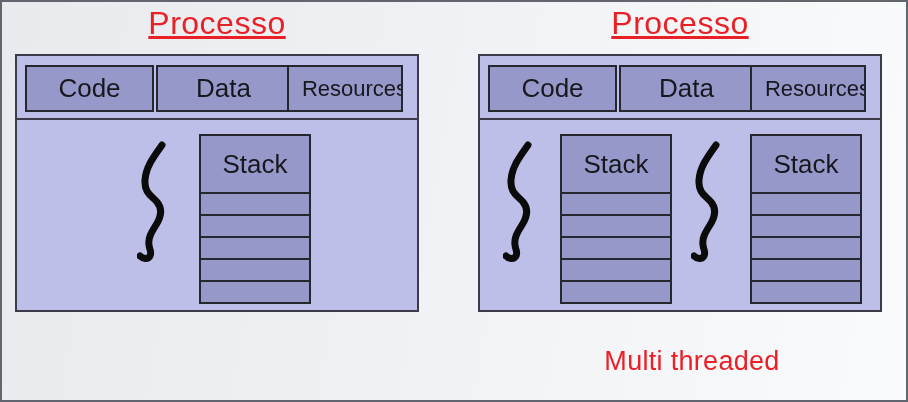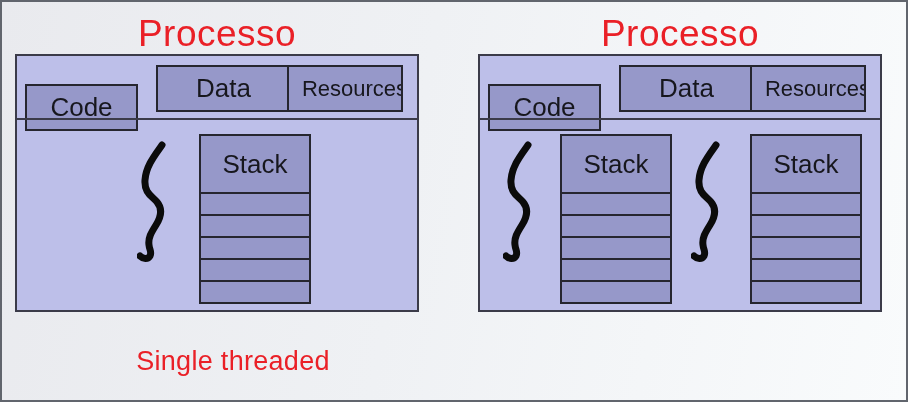--- a/index.html
+++ b/index.html
@@ -12,38 +12,38 @@
   }
   html,body{margin:0;padding:0;background:#fff;}
   .canvas{
     position:relative;width:908px;height:402px;box-sizing:border-box;
     border:2px solid var(--canvas-border);
     background:linear-gradient(100deg,var(--bg-start) 0%,var(--bg-mid) 45%,var(--bg-end) 100%);
     font-family:"Liberation Sans",sans-serif;
     overflow:hidden;
   }
   .title{
-    position:absolute;top:16px;height:32px;line-height:32px;
-    font-size:37px;letter-spacing:.5px;color:var(--label-red);text-align:center;
+    position:absolute;top:5px;height:32px;line-height:32px;
+    font-size:32px;letter-spacing:.5px;color:var(--label-red);text-align:center;text-decoration:underline;
   }
   .title.tl{left:13px;width:404px;}
   .title.tr{left:476px;width:404px;}
   .panel{
     position:absolute;top:52px;width:404px;height:258px;box-sizing:border-box;
     background:var(--panel-fill);border:2px solid var(--panel-border);
   }
   .panel.pl{left:13px;}
   .panel.pr{left:476px;}
   .membox{
     position:absolute;top:9px;height:47px;box-sizing:border-box;
     background:var(--box-fill);border:2px solid var(--box-border);
     display:flex;align-items:center;justify-content:center;
     font-size:26px;color:var(--text-dark);white-space:nowrap;overflow:hidden;
   }
-  .membox.code{left:8px;width:113px;margin-top:19px;}
+  .membox.code{left:8px;width:129px;}
   .membox.data{left:139px;width:135px;}
   .membox.res{left:270px;width:116px;font-size:22px;padding-left:19px;}
   .divider{
     position:absolute;top:62px;left:0;width:100%;height:2px;
     background:var(--panel-border);
   }
   .stack{position:absolute;top:78px;width:112px;}
   .stack .hdr{
     height:60px;box-sizing:border-box;background:var(--box-fill);
     border:2px solid var(--box-border);
@@ -92,21 +92,20 @@
       <div>
           <div class="row"></div>
           <div class="row"></div>
           <div class="row"></div>
           <div class="row"></div>
           <div class="row"></div>
         </div>
     </div>
   </div>
 
-  <div class="caption cl">Single threaded</div>
 
   <div class="title tr">Processo</div>
 
   <div class="panel pr">
     <div class="membox code">Code</div>
     <div class="membox data">Data</div>
     <div class="membox res">Resources</div>
     <div class="divider"></div>
 
     <svg class="thread t1" viewBox="0 0 36 124" aria-hidden="true">
@@ -133,14 +132,15 @@
       <div>
           <div class="row"></div>
           <div class="row"></div>
           <div class="row"></div>
           <div class="row"></div>
           <div class="row"></div>
         </div>
     </div>
   </div>
 
+  <div class="caption cr">Multi threaded</div>
 
 </div>
 
 </body></html>

